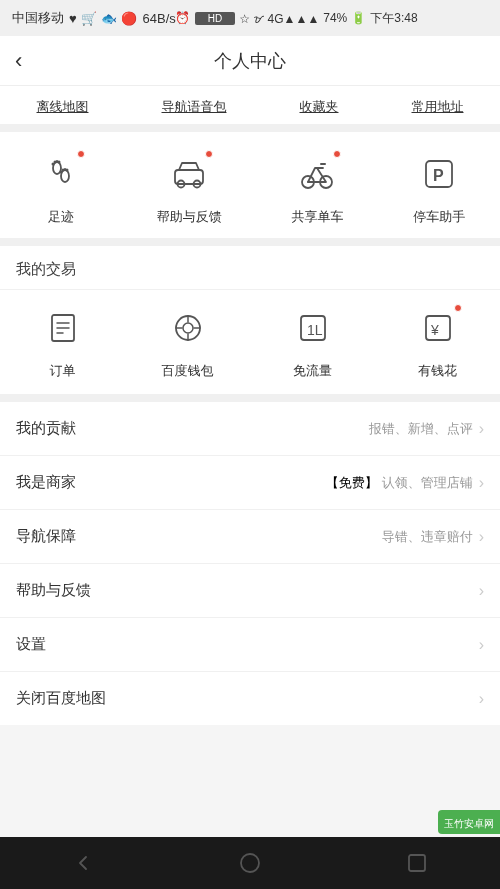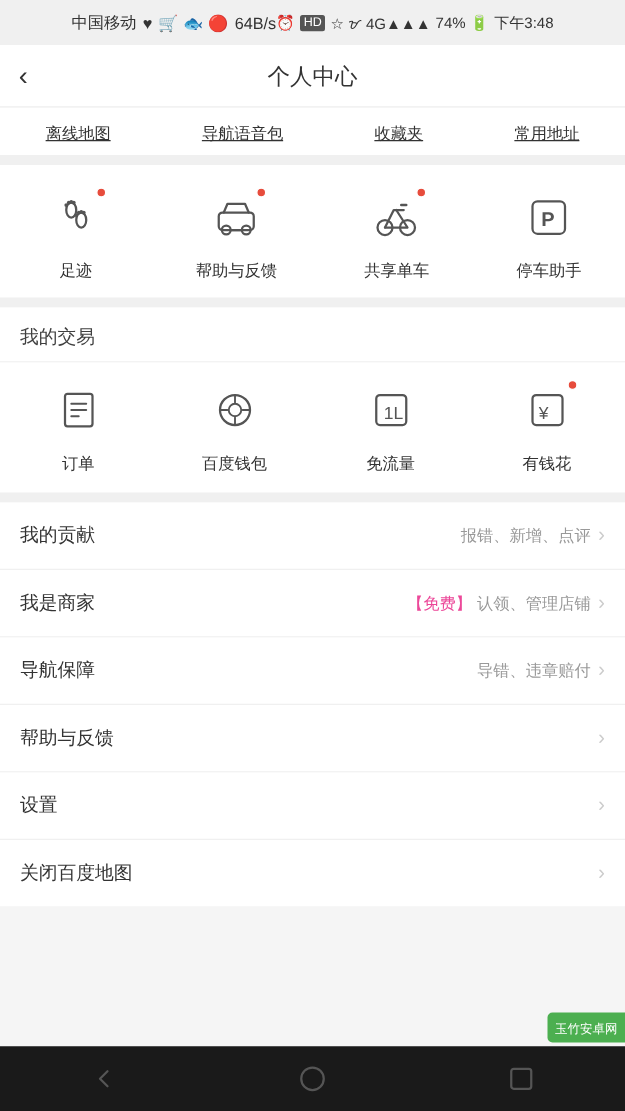--- a/index.html
+++ b/index.html
@@ -12,21 +12,21 @@
       overflow: hidden;
       position: relative;
     }
 
     
     .status-bar {
       background: #f0f0f0;
       height: 36px;
       display: flex;
       align-items: center;
-      justify-content: center;
+      justify-content: flex-start;
       padding: 0 12px;
       font-size: 13px;
       color: #333;
     }
     .status-left { display: flex; align-items: center; gap: 5px; }
     .status-right { display: flex; align-items: center; gap: 4px; font-size: 12px; }
 
     
     .header {
       background: #fff;
@@ -151,21 +151,21 @@
       gap: 4px;
       font-size: 13px;
       color: #999;
     }
     .list-item-right .chevron {
       font-size: 16px;
       color: #ccc;
       margin-left: 2px;
     }
     .free-tag {
-      color: #ec4899;
+      color: #000000;
       font-weight: 500;
     }
 
     
     svg {
       fill: none;
       stroke: #555;
       stroke-width: 1.8;
       stroke-linecap: round;
       stroke-linejoin: round;
@@ -214,21 +214,21 @@
 
 <div class="status-bar">
   <div class="status-left">
     <span>中国移动</span>
     <span>♥</span>
     <span>🛒 🐟 🔴</span>
     <span>64B/s</span>
   </div>
   <div class="status-right">
     <span>⏰</span>
-    <span style="background:#555;color:#fff;font-size:10px;padding:1px 3px;border-radius:2px;">HD</span>
+    <span style="background:#555;color:#fff;font-size:10px;padding:1px 13px;border-radius:2px;">HD</span>
     <span>☆ ᝫ 4G▲▲▲</span>
     <span>74%</span>
     <span>🔋</span>
     <span>下午3:48</span>
   </div>
 </div>
 
 <div class="header">
   <span class="header-back">‹</span>
   <span class="header-title">个人中心</span>

